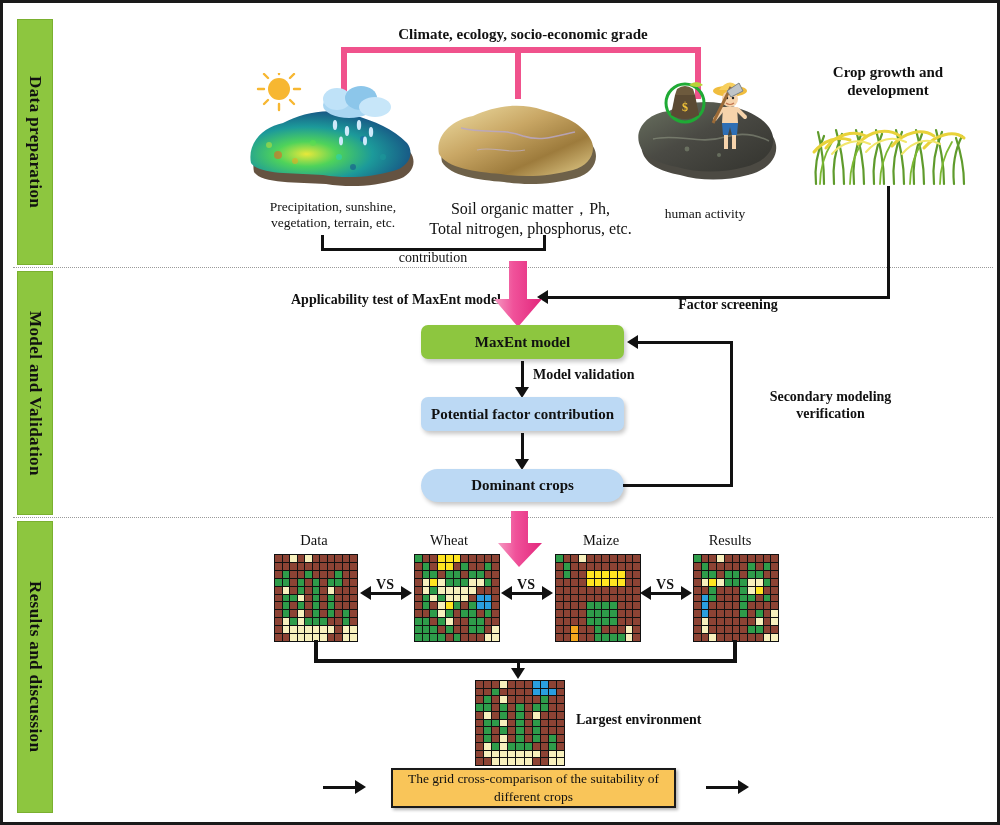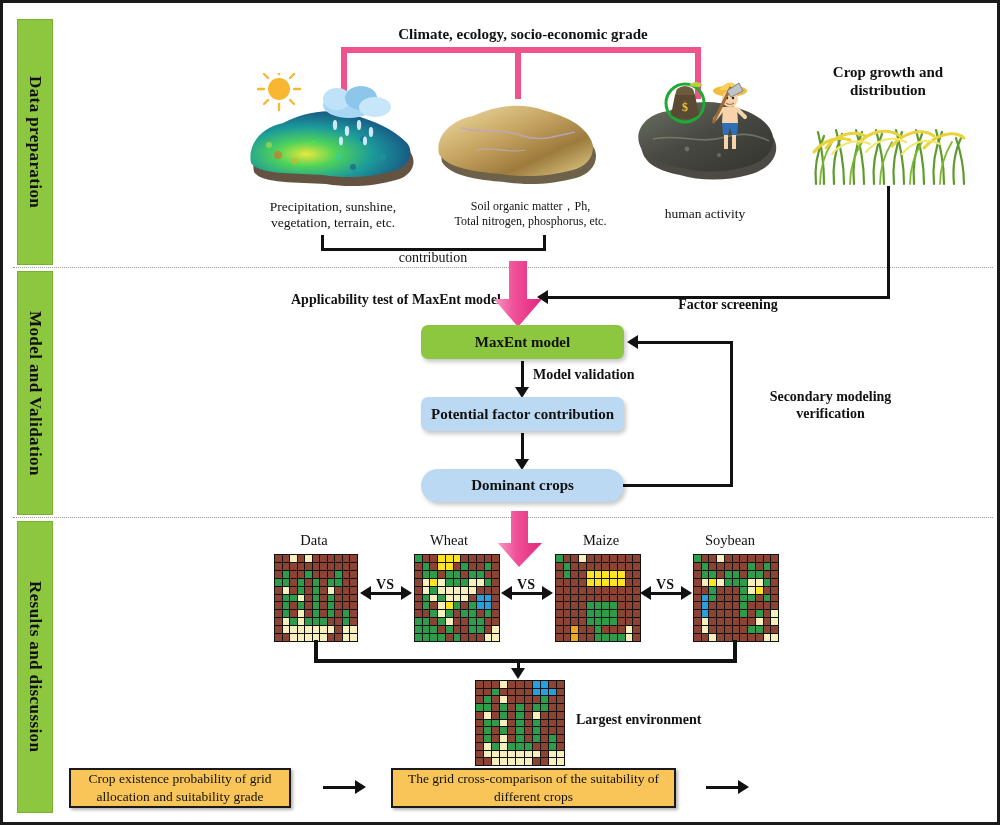--- a/index.html
+++ b/index.html
@@ -229,21 +229,21 @@
         </linearGradient>
       </defs>
       <path d="M6,58 C2,40 18,24 40,20 C62,10 86,6 110,14 C132,20 150,28 158,44
                C164,56 156,70 140,74 C118,80 92,82 68,78 C42,76 14,72 6,58 Z" fill="#4a3a1c" opacity="0.8" transform="translate(3,6)"></path>
       <path d="M6,56 C2,38 18,22 40,18 C62,8 86,4 110,12 C132,18 150,26 158,42
                C164,54 156,68 140,72 C118,78 92,80 68,76 C42,74 14,70 6,56 Z" fill="url(#soilg)"></path>
       <path d="M28,30 C52,36 70,30 90,38 C108,44 124,38 142,34" fill="none" stroke="#b9a7c7" stroke-width="1.6" opacity="0.85"></path>
       <path d="M44,52 C60,48 74,56 92,52" fill="none" stroke="#c0b0cc" stroke-width="1.2" opacity="0.7"></path>
     </svg>
   </div>
-  <div class="txt ctr" style="left:425px; top:196px; width:205px; font-size:12px;">Soil organic matter，Ph,
+  <div class="txt ctr" style="left:425px; top:196px; width:205px; font-size:16px;">Soil organic matter，Ph,
 Total nitrogen, phosphorus, etc.</div>
 
   <div class="art" style="left:630px; top:72px; width:145px; height:113px;">
     <svg viewBox="0 0 145 113" width="145" height="113">
       <defs>
         <linearGradient id="humg" x1="0" y1="0" x2="1" y2="1">
           <stop offset="0%" stop-color="#6b7361"></stop>
           <stop offset="45%" stop-color="#4a4a44"></stop>
           <stop offset="100%" stop-color="#33332e"></stop>
         </linearGradient>
@@ -292,21 +292,21 @@
     </svg>
   </div>
   <div class="txt ctr" style="left:632px; top:203px; width:140px; font-size:13.5px;">human activity</div>
 
   <div class="ln-h" style="left:318px; top:245px; width:225px;"></div>
   <div class="ln-v" style="left:318px; top:232px; height:16px;"></div>
   <div class="ln-v" style="left:540px; top:232px; height:16px;"></div>
   <div class="txt ctr" style="left:355px; top:246px; width:150px; font-size:14px;">contribution</div>
 
   <div class="txt bold ctr" style="left:800px; top:60px; width:170px; font-size:15px;">Crop growth and
-distribution</div>
+development</div>
 
   <div class="art" style="left:805px; top:105px; width:165px; height:78px;">
     <svg viewBox="0 0 165 78" width="165" height="78">
       <g stroke-linecap="round" fill="none">
 
         <g stroke="#5f9b2c" stroke-width="2.2">
           <path d="M8,76 C6,58 10,42 16,28"></path>
           <path d="M16,76 C16,56 14,40 10,24"></path>
           <path d="M26,76 C24,56 28,40 34,26"></path>
           <path d="M36,76 C36,54 32,38 28,22"></path>
@@ -402,21 +402,21 @@
           <stop offset="100%" stop-color="#e2267c"></stop>
         </linearGradient>
       </defs>
       <path d="M15,0 L32,0 L32,32 L46,32 L23,56 L2,32 L15,32 Z" fill="url(#pgb)"></path>
     </svg>
   </div>
 
   <div class="txt ctr" style="left:265px; top:529px; width:92px; font-size:14.5px;">Data</div>
   <div class="txt ctr" style="left:400px; top:529px; width:92px; font-size:14.5px;">Wheat</div>
   <div class="txt ctr" style="left:552px; top:529px; width:92px; font-size:14.5px;">Maize</div>
-  <div class="txt ctr" style="left:681px; top:529px; width:92px; font-size:14.5px;">Soybean</div>
+  <div class="txt ctr" style="left:681px; top:529px; width:92px; font-size:14.5px;">Results</div>
 
   <div class="gridmat" style="left: 271px; top: 551px; width: 82px; height: 86px; grid-template-columns: repeat(11, 1fr); grid-template-rows: repeat(11, 1fr); gap: 1px;">
       <div class="gcell" style="background: rgb(141, 67, 52);"></div>
       <div class="gcell" style="background: rgb(141, 67, 52);"></div>
       <div class="gcell" style="background: rgb(247, 240, 189);"></div>
       <div class="gcell" style="background: rgb(141, 67, 52);"></div>
       <div class="gcell" style="background: rgb(247, 240, 189);"></div>
       <div class="gcell" style="background: rgb(141, 67, 52);"></div>
       <div class="gcell" style="background: rgb(141, 67, 52);"></div>
       <div class="gcell" style="background: rgb(141, 67, 52);"></div>
@@ -1043,24 +1043,20 @@
       <div class="gcell" style="background: rgb(247, 240, 189);"></div>
       <div class="gcell" style="background: rgb(247, 240, 189);"></div>
       <div class="gcell" style="background: rgb(247, 240, 189);"></div>
       <div class="gcell" style="background: rgb(141, 67, 52);"></div>
       <div class="gcell" style="background: rgb(141, 67, 52);"></div>
       <div class="gcell" style="background: rgb(247, 240, 189);"></div>
       <div class="gcell" style="background: rgb(247, 240, 189);"></div>
     </div>
   <div class="txt bold" style="left:573px; top:708px; width:180px; font-size:14px;">Largest environment</div>
 
-  <div class="orange-box" style="left:66px; top:765px; width:222px; height:40px;">
-    <span style="white-space:pre-line;">Crop existence probability of grid
-allocation and suitability grade</span>
-  </div>
   <div class="ln-h" style="left:320px; top:783px; width:34px;"></div>
   <div class="ah-right" style="left:352px; top:777px;"></div>
 
   <div class="orange-box" style="left:388px; top:765px; width:285px; height:40px;">
     <span style="white-space:pre-line;">The grid cross-comparison of the suitability of
 different crops</span>
   </div>
   <div class="ln-h" style="left:703px; top:783px; width:34px;"></div>
   <div class="ah-right" style="left:735px; top:777px;"></div>
 

